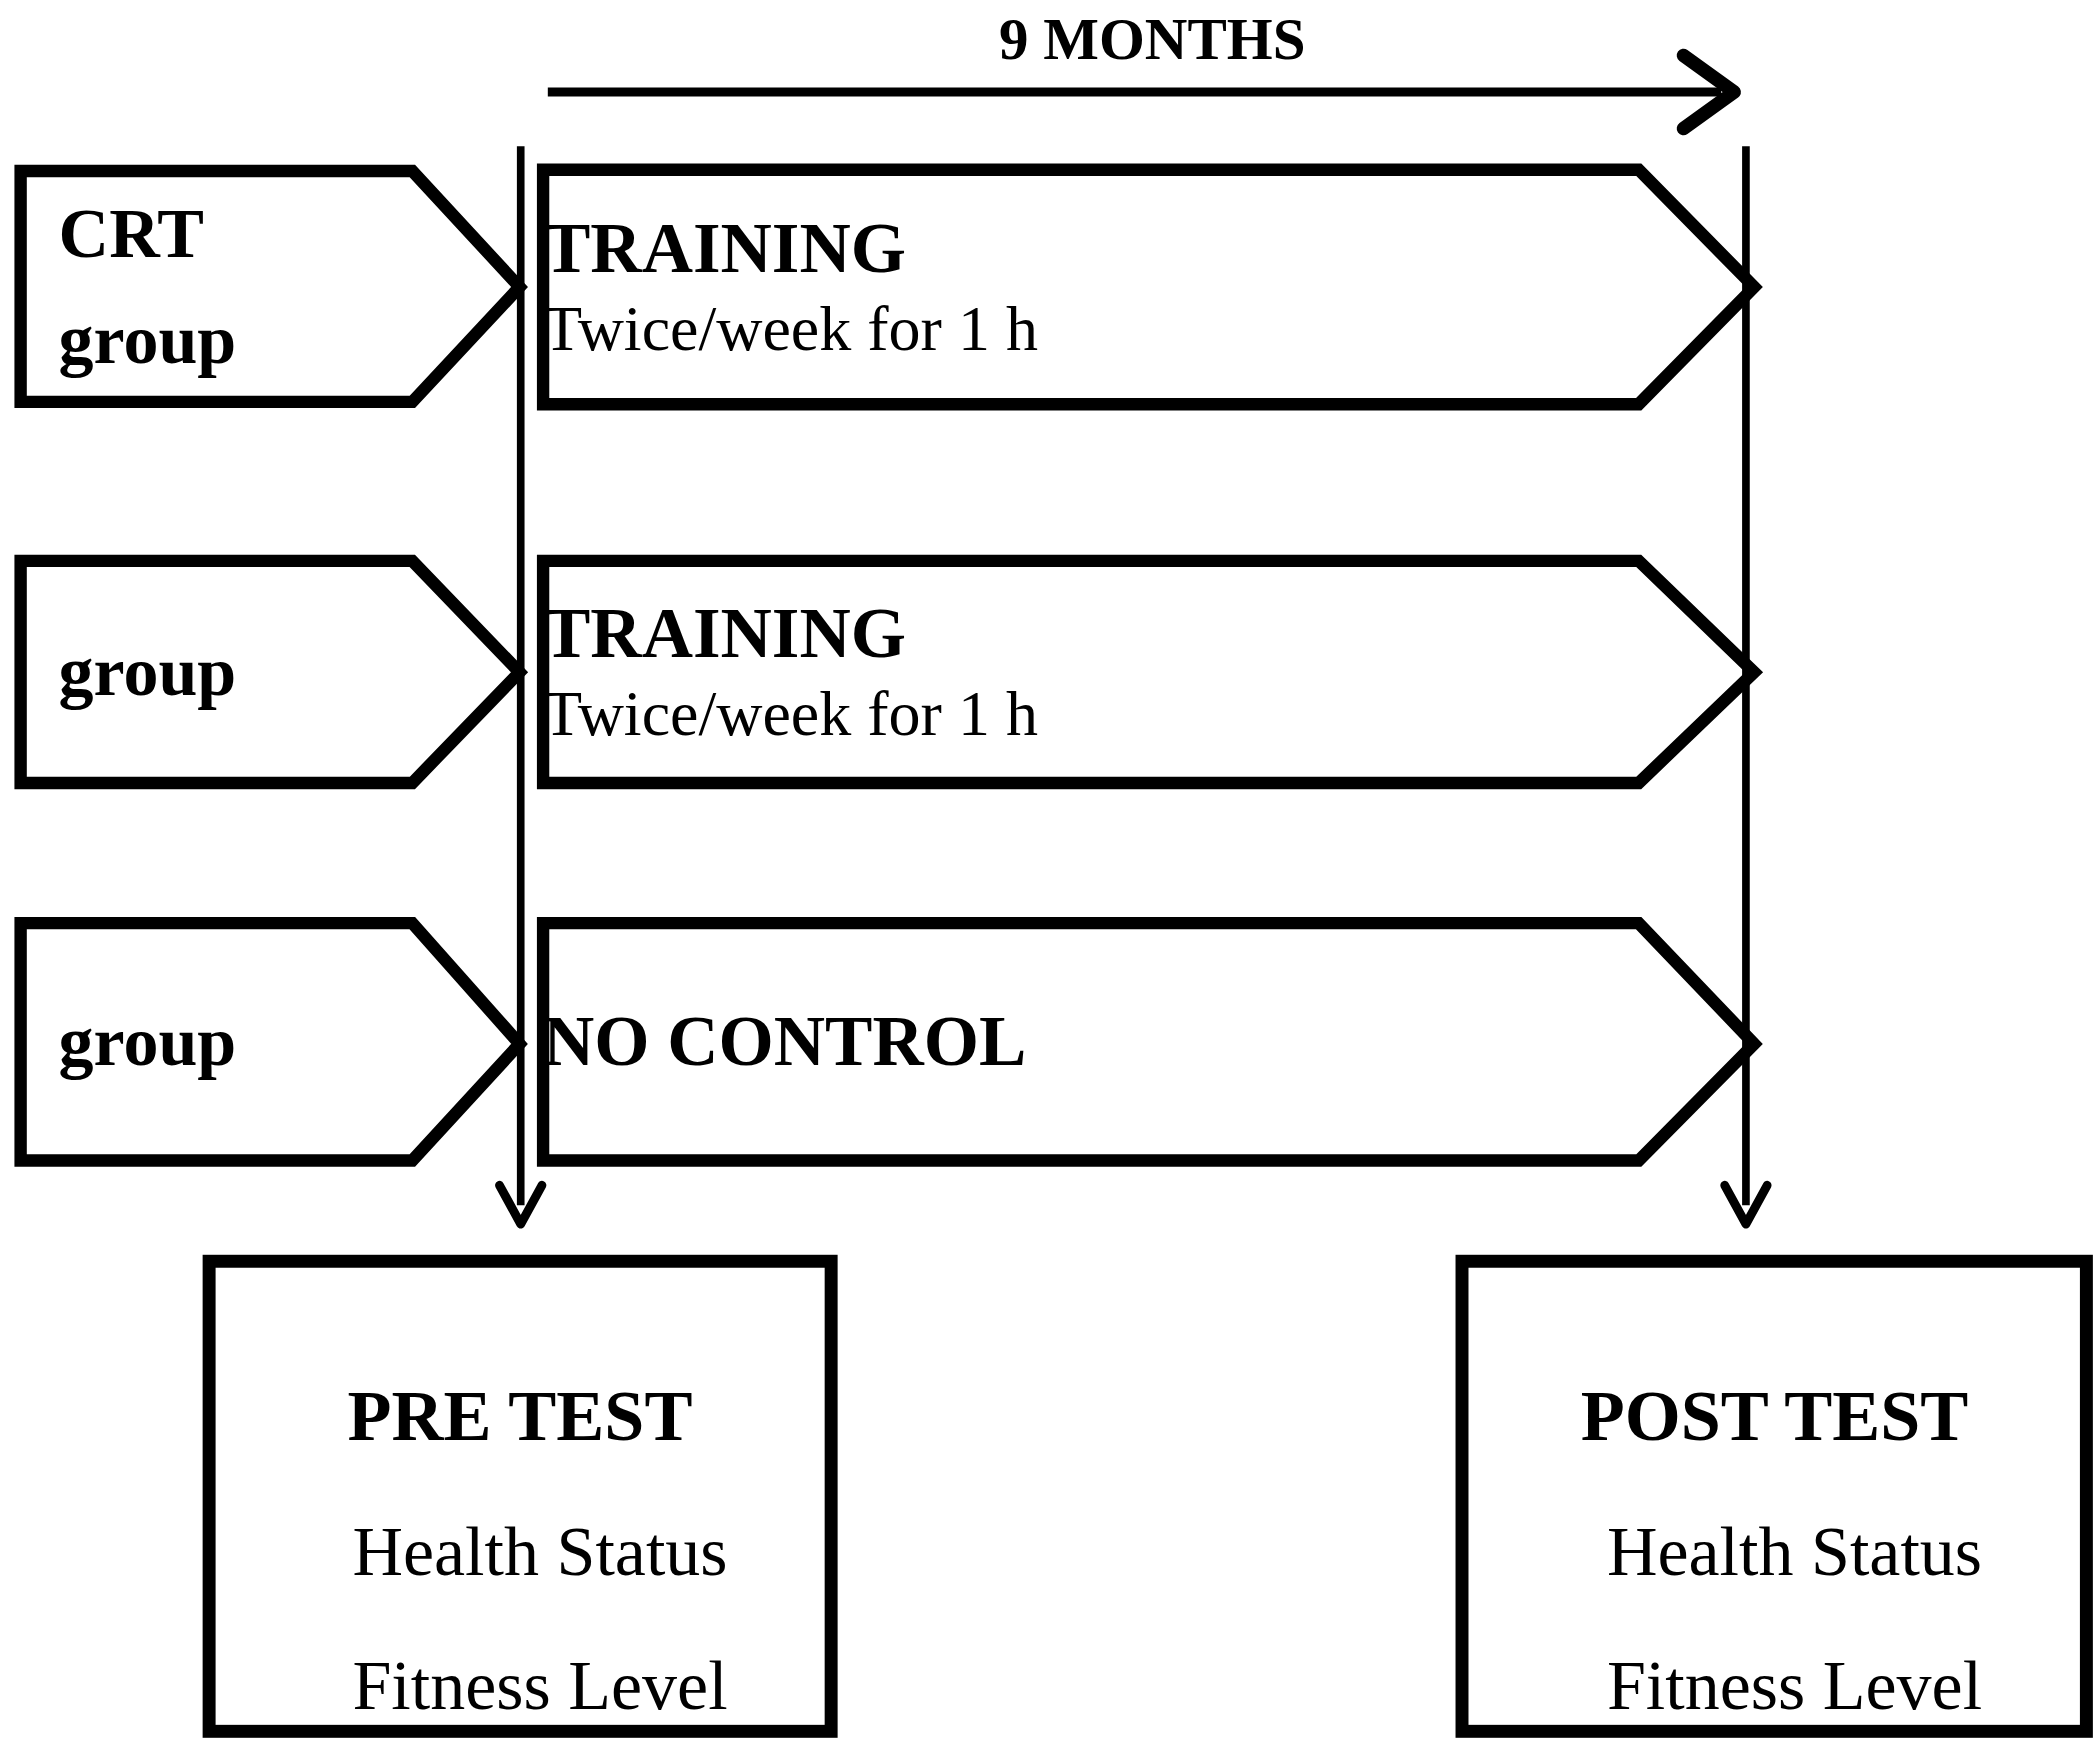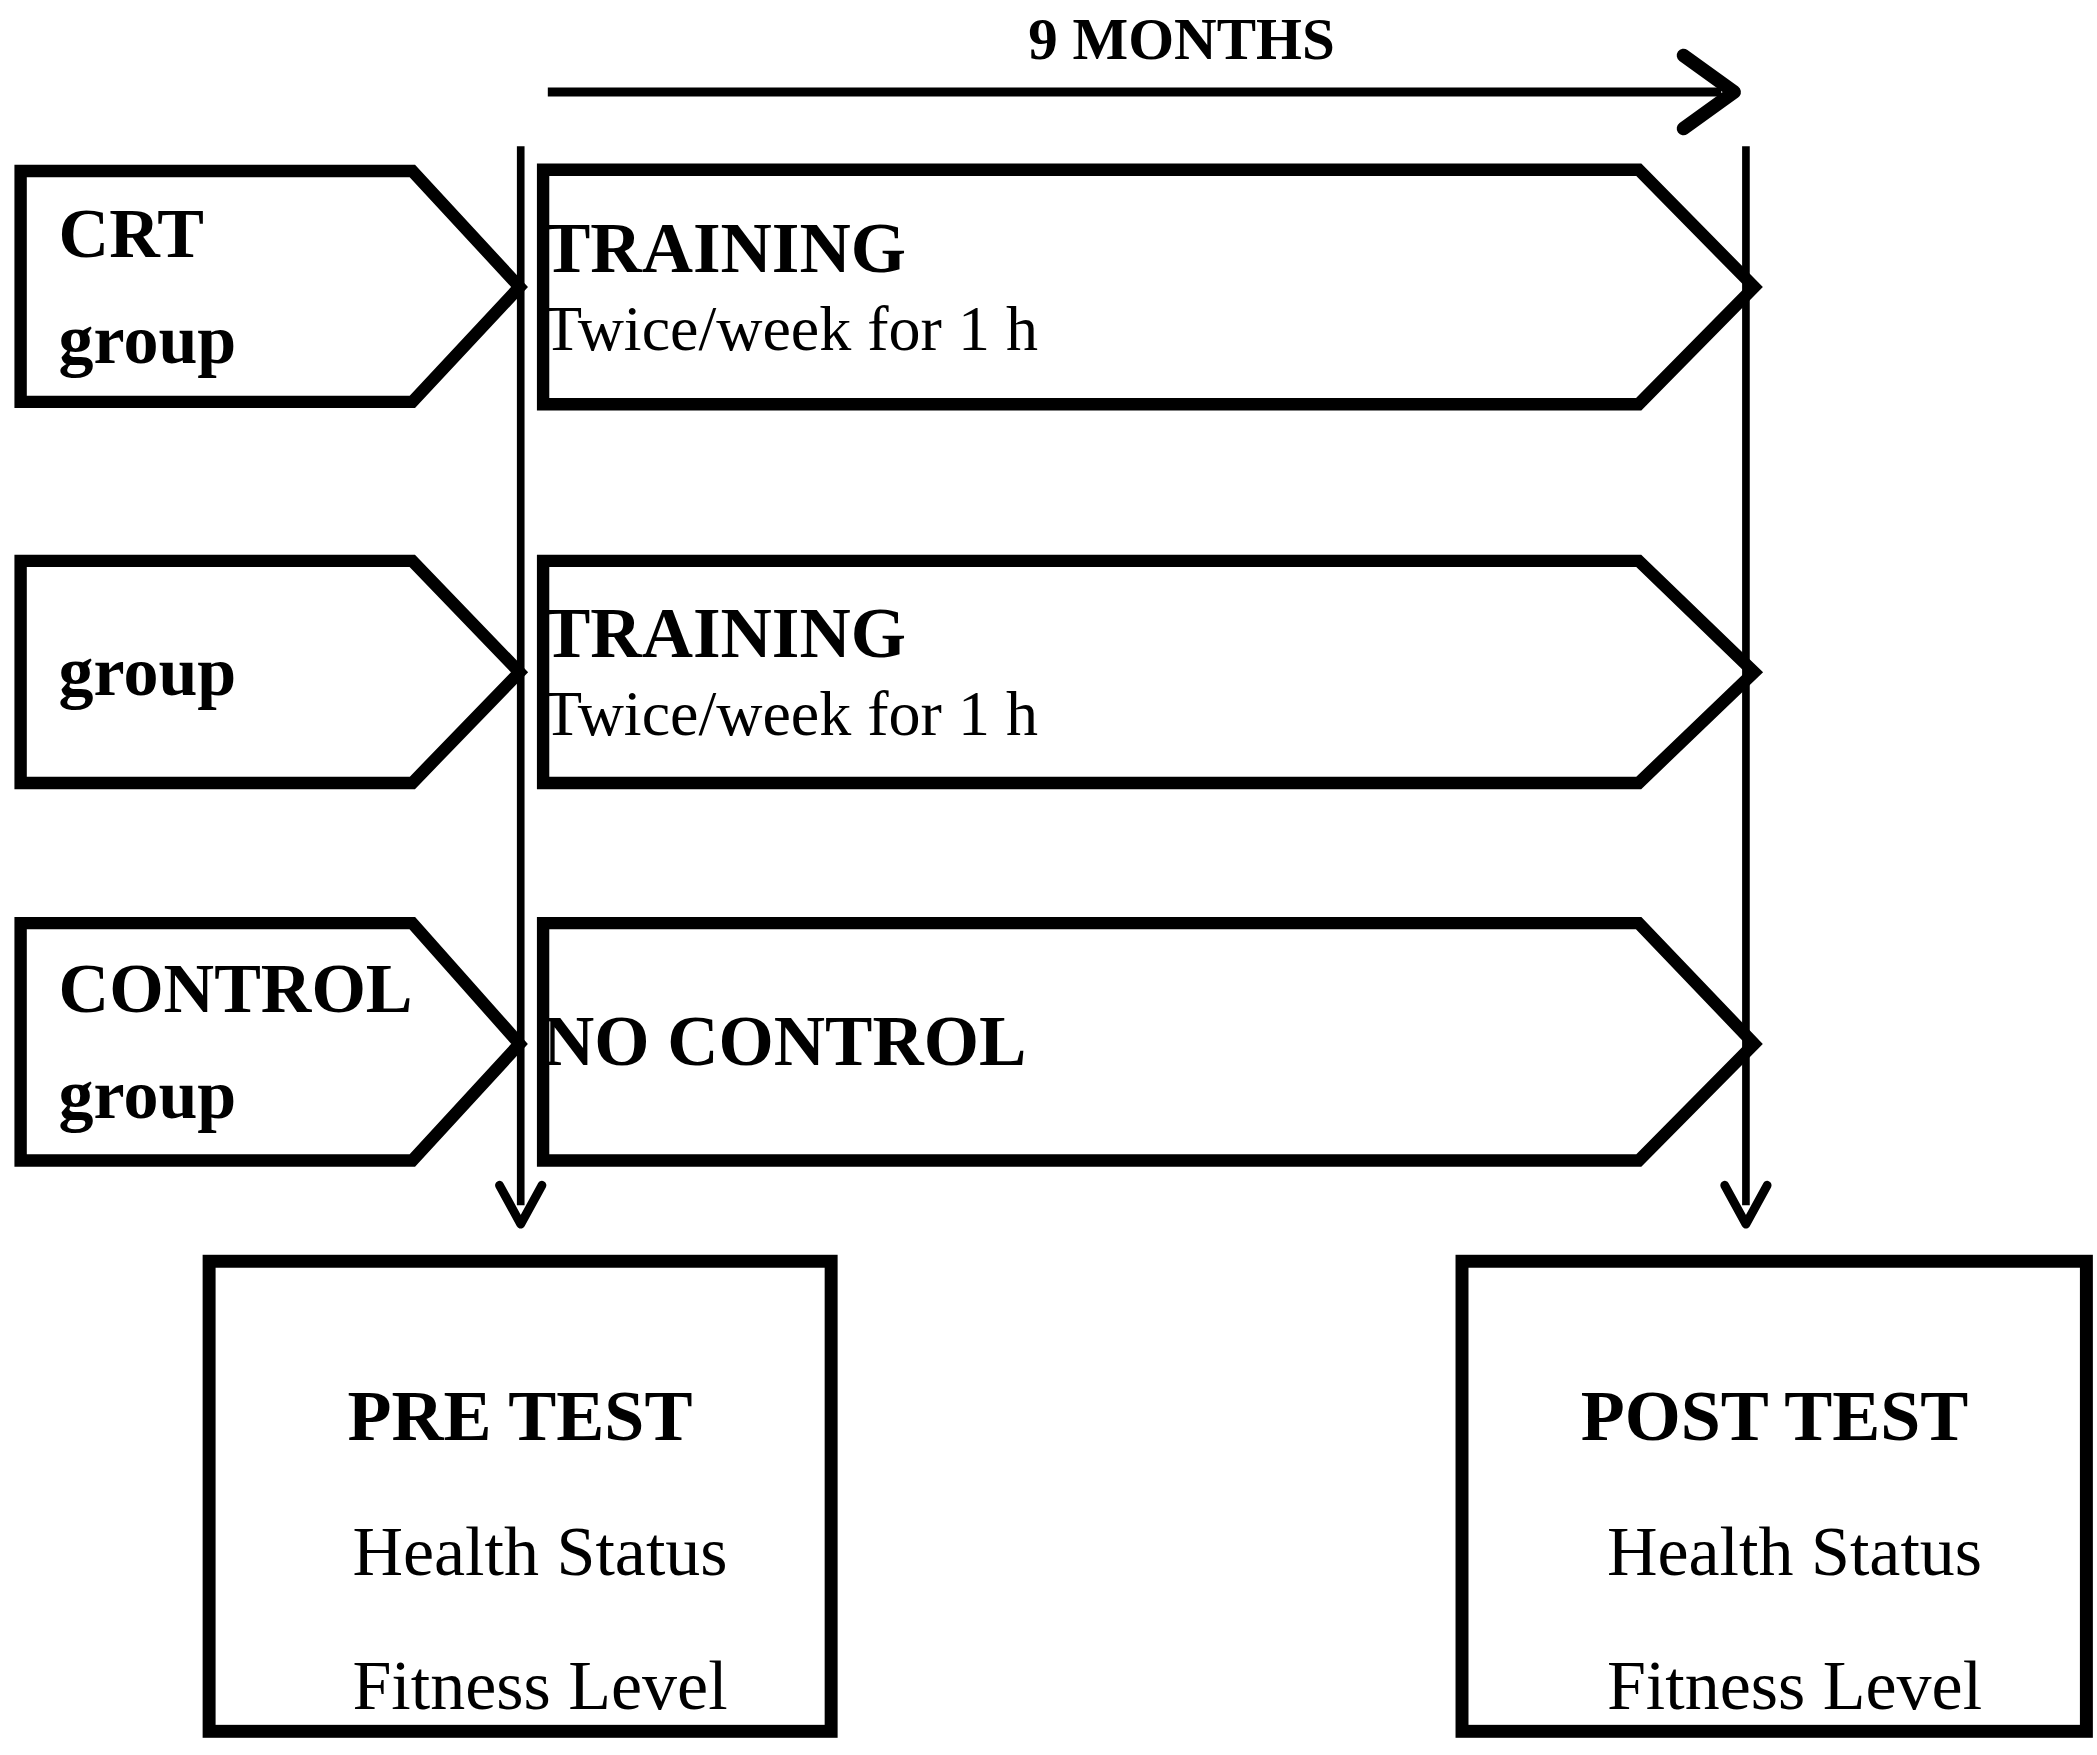--- a/index.html
+++ b/index.html
@@ -51,21 +51,20 @@
     stroke-width: 15px;
     stroke-linecap: round;
     stroke-linejoin: round;
   }
   
   .label { position: absolute; }
   .nine-months {
     left: 999px;
     top: 1.2px;
     width: 365px;
-    text-align: center;
     font-weight: 700;
     font-size: 59px;
     line-height: 77px;
     white-space: nowrap;
   }
   .group-label {
     left: 20.6px;
     width: 392px;
     box-sizing: border-box;
     padding-left: 38px;
@@ -138,21 +137,20 @@
   <div class="label nine-months">9 MONTHS</div>
 
   <div class="label group-label" style="top:171px;height:231px">
     <span>CRT</span>
     <span>group</span>
   </div>
   <div class="label group-label" style="top:561px;height:222px">
     <span>group</span>
   </div>
   <div class="label group-label" style="top:923px;height:237px">
-    <span>CONTROL</span>
     <span>group</span>
   </div>
 
   <div class="label band-label" style="top:170px;height:234px">
     <div class="band-title">TRAINING</div>
     <div class="band-subtitle">Twice/week for 1 h</div>
   </div>
   <div class="label band-label" style="top:561px;height:222px">
     <div class="band-title">TRAINING</div>
     <div class="band-subtitle">Twice/week for 1 h</div>

